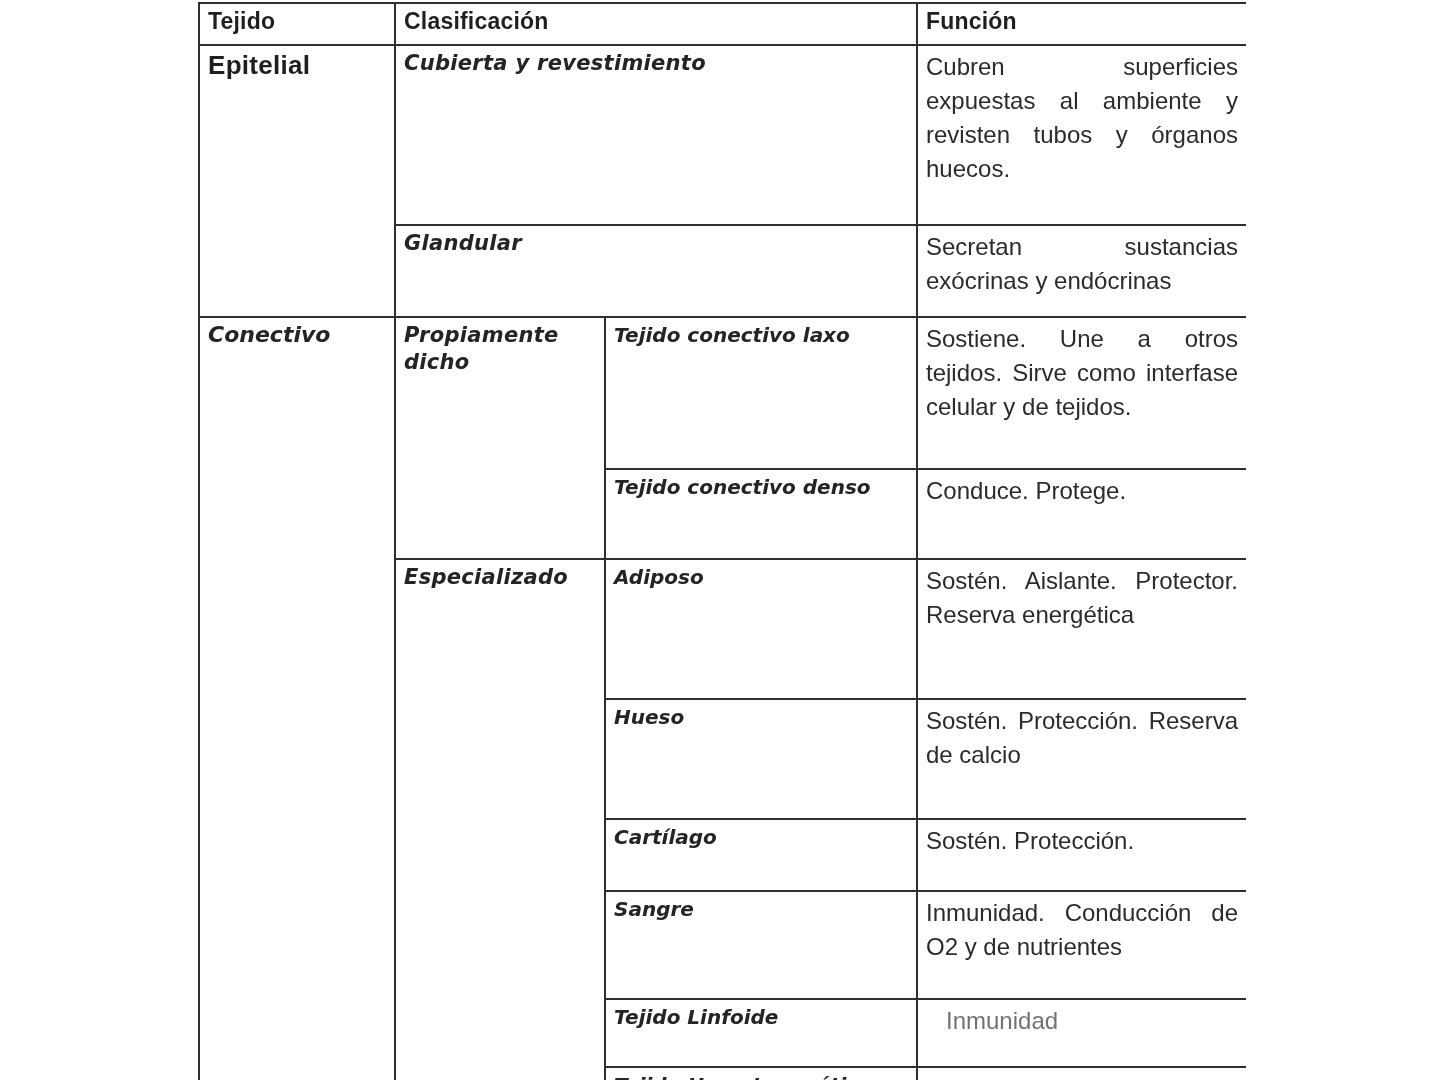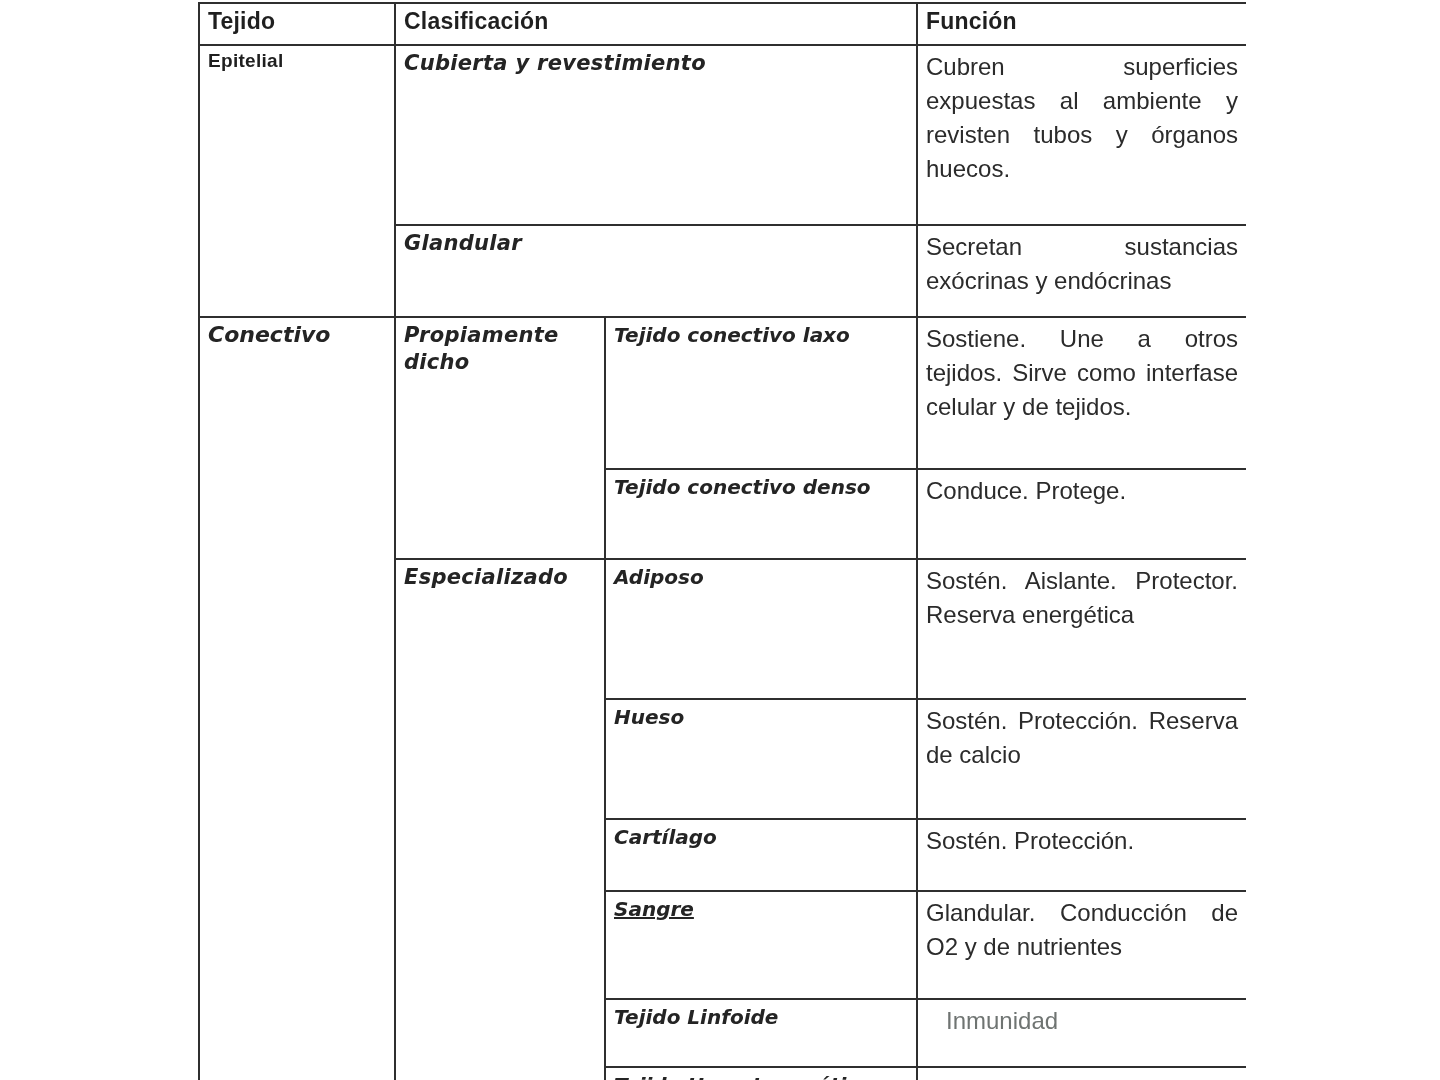--- a/index.html
+++ b/index.html
@@ -96,21 +96,21 @@
     font-family: "DejaVu Sans", sans-serif;
     font-style: italic;
     font-size: 22px;
     font-weight: 600;
     color: #242424;
   }
 
   .epithelial-name {
     font-family: "Liberation Sans", sans-serif;
     font-weight: 700;
-    font-size: 19px;
+    font-size: 26px;
     color: #1f1f1f;
     letter-spacing: 0.3px;
   }
 
   .mid {
     vertical-align: middle;
   }
 
   
   col.c-tejido    { width: 196px; }
@@ -171,22 +171,22 @@
           <td class="hand-sm" style="height:108px;">Hueso</td>
           <td class="body-txt">Sostén. Protección. Reserva de calcio</td>
         </tr>
 
         <tr>
           <td class="hand-sm" style="height:60px;">Cartílago</td>
           <td class="body-txt">Sostén. Protección.</td>
         </tr>
 
         <tr>
-          <td class="hand-sm" style="height:96px;text-decoration:underline;">Sangre</td>
-          <td class="body-txt">Glandular. Conducción de O2 y de nutrientes</td>
+          <td class="hand-sm" style="height:96px;">Sangre</td>
+          <td class="body-txt">Inmunidad. Conducción de O2 y de nutrientes</td>
         </tr>
 
         <tr>
           <td class="hand-sm" style="height:56px;border-radius:23px;">Tejido Linfoide</td>
           <td class="body-txt faded">Inmunidad</td>
         </tr>
 
         <tr>
           <td class="hand-sm" style="height:76px;">Tejido Hematopoyético</td>
           <td class="body-txt">Productor de células sanguíneas</td>

